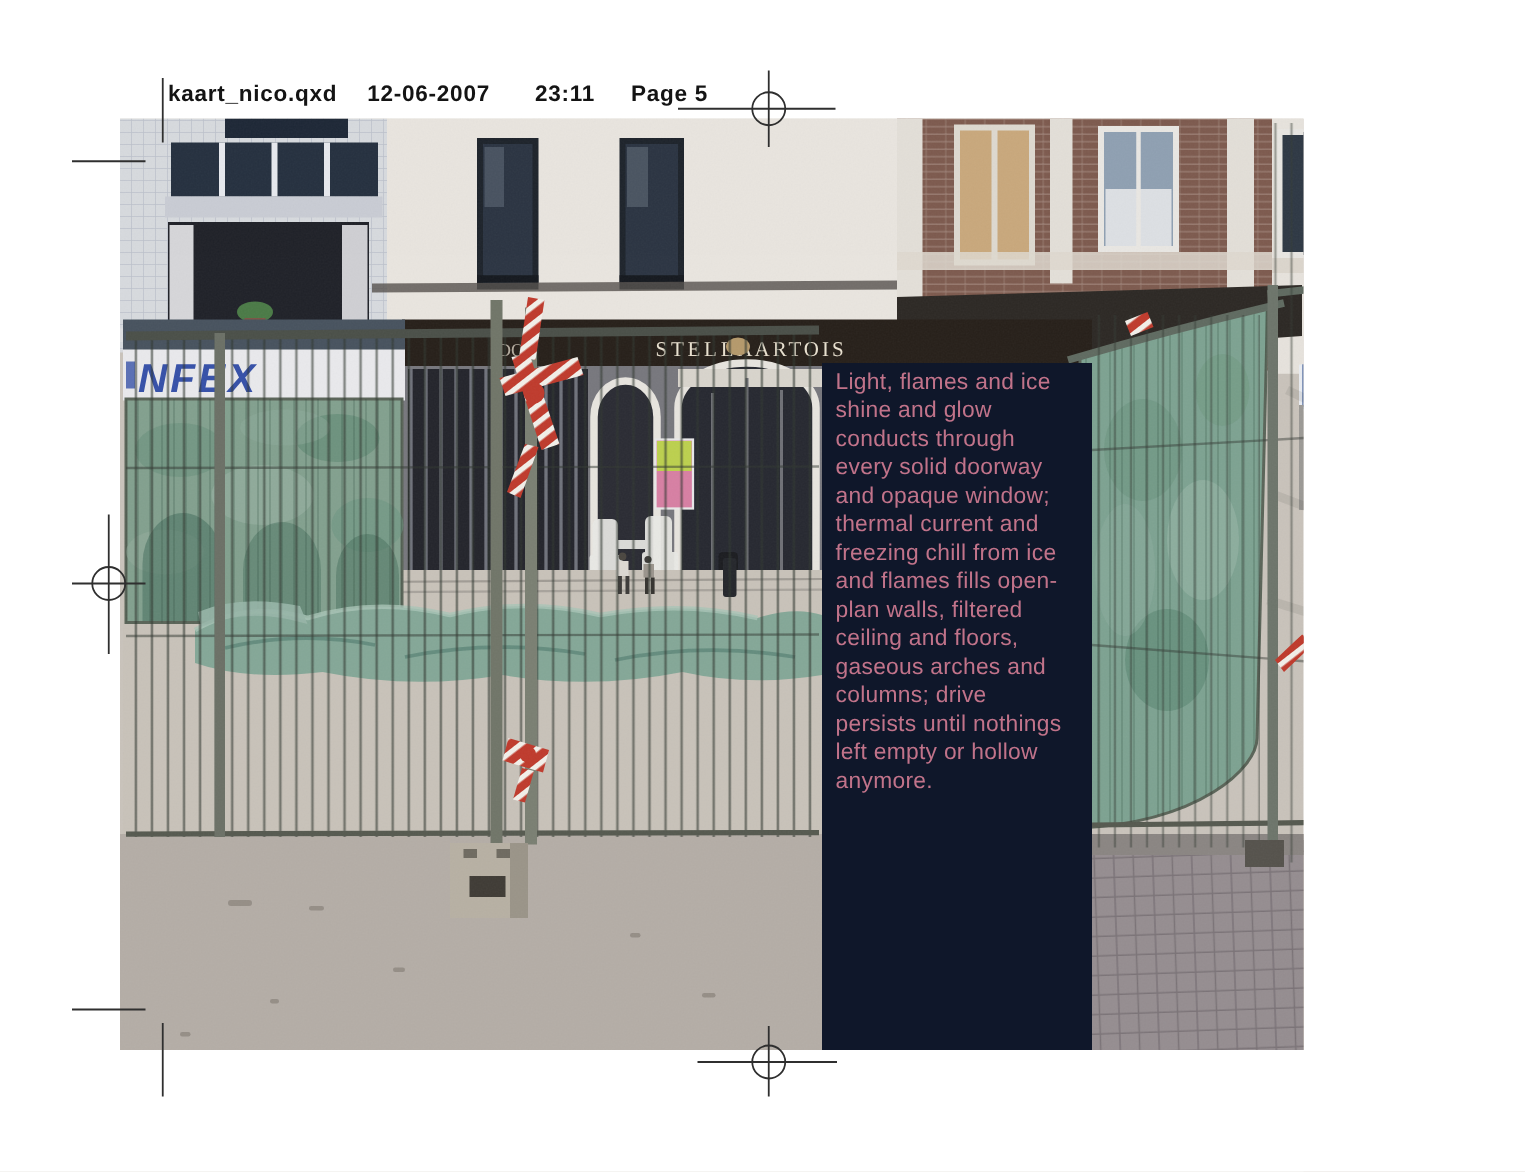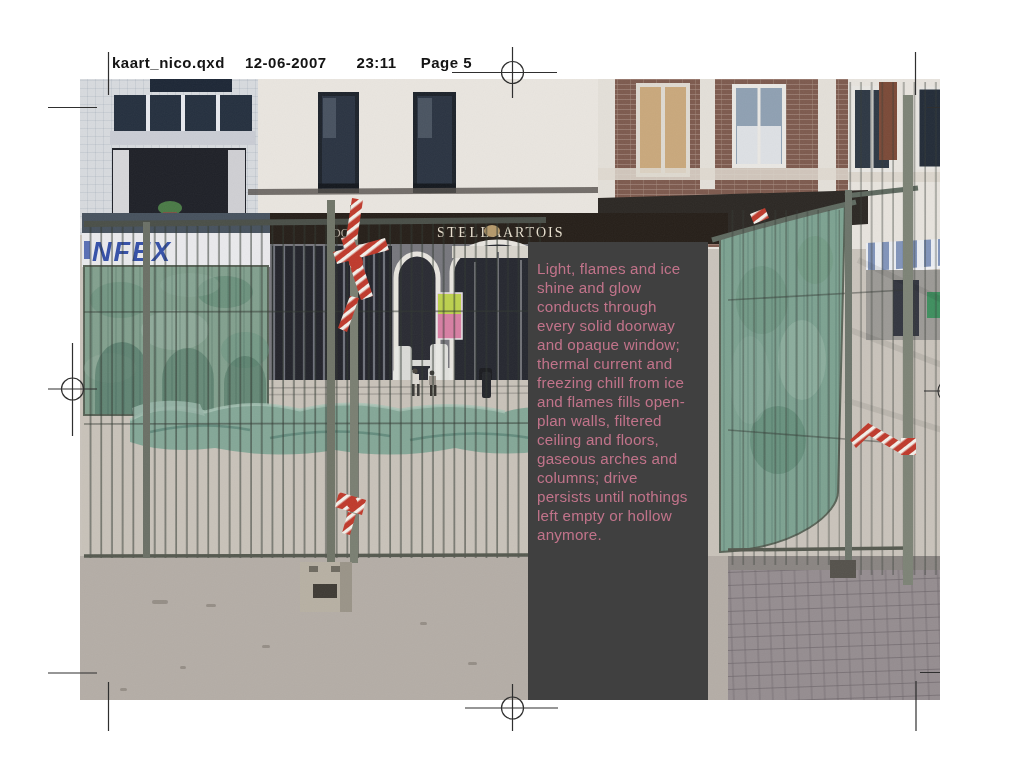--- a/index.html
+++ b/index.html
@@ -1,26 +1,26 @@
 <!DOCTYPE html>
 <html><head>
 <meta charset="utf-8">
 <style>
   html,body{margin:0;padding:0;background:#ffffff;}
-  .page{position:relative;width:940px;height:781px;background:#ffffff;overflow:hidden;
+  .page{position:relative;width:869px;height:781px;background:#ffffff;overflow:hidden;
         font-family:"Liberation Sans",sans-serif;}
   .header-line{position:absolute;left:112px;top:54px;
 o        font-family:"DejaVu Sans Mono",monospace;font-weight:bold;font-size:15px;
         color:#141414;letter-spacing:.5px;white-space:nowrap;}
   .header-line span{display:inline-block;}
   .hd-date{margin-left:20px;} .hd-time{margin-left:30px;} .hd-page{margin-left:24px;}
   .photo-wrap{position:absolute;left:80px;top:79px;width:862px;height:621px;}
   .marks{position:absolute;left:0;top:0;width:1024px;height:781px;pointer-events:none;}
-  .text-overlay{position:absolute;left:528px;top:242px;width:180px;height:458px;
-        background:#404040;box-sizing:border-box;padding:17px 12px 0 9px;}
+  .text-overlay{position:absolute;left:548px;top:242px;width:180px;height:458px;
+        background:#0f172a;box-sizing:border-box;padding:3px 12px 0 9px;}
   .text-overlay p{margin:0 0 19px 0;color:#c1738a;font-size:15.2px;line-height:19px;
         letter-spacing:.2px;font-family:"Liberation Sans",sans-serif;}
   svg text{font-family:"Liberation Sans",sans-serif;}
   text.serif{font-family:"Liberation Serif",serif;}
 </style>
 </head>
 <body>
 
 <div class="page">
 

